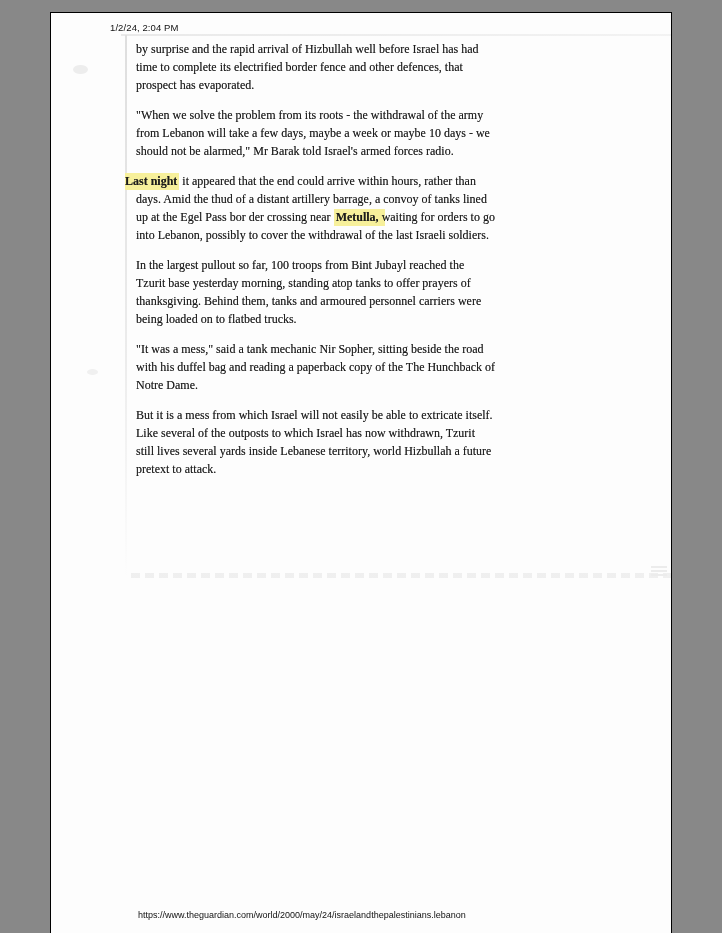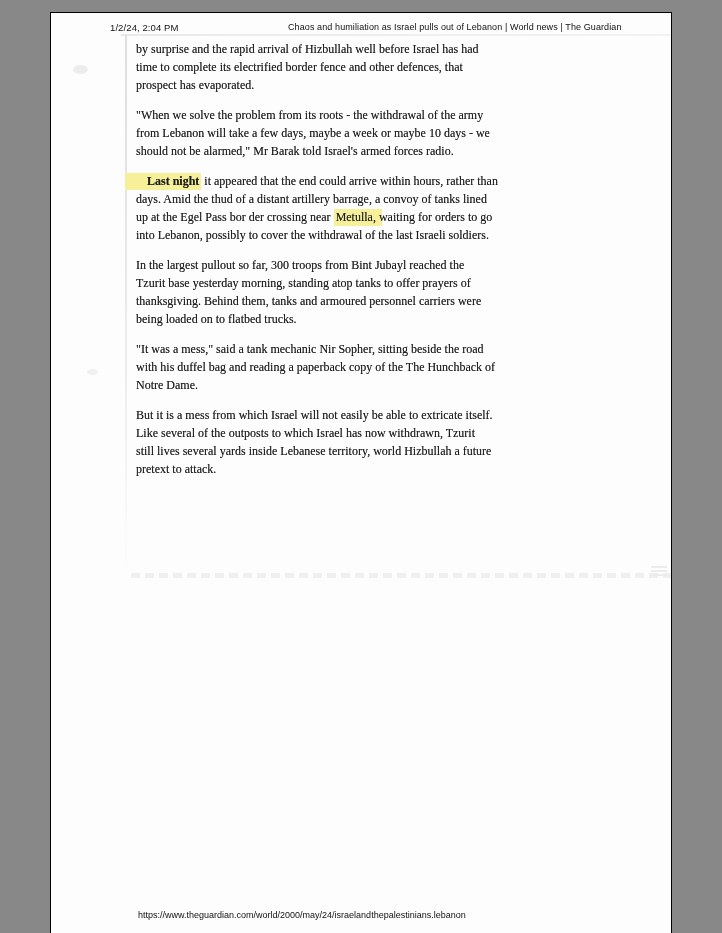--- a/index.html
+++ b/index.html
@@ -47,22 +47,22 @@
   .article p{
     margin:0 0 12px 0;
     white-space:pre-line;
   }
   mark{
     background:var(--hl);
     color:inherit;
     padding:1px 2px 2px 2px;
   }
   mark.hl-bold{font-weight:bold;}
-  mark.hl-lead{padding-left:22px;margin-left:-11px;}
-  mark.hl-trail{padding-right:6px;margin-right:-6px;}
+  mark.hl-lead{padding-left:0;margin-left:-11px;}
+  mark.hl-trail{padding-right:6px;margin-right:-6px;font-weight:bold;}
   
   .scan{position:absolute;pointer-events:none;}
   .edge-left{left:74px;top:22px;width:2px;height:543px;
     background:linear-gradient(to bottom,#dedede,#ececec 60%,rgba(240,240,240,0));}
   .edge-top{left:70px;top:21px;width:572px;height:2px;
     background:linear-gradient(to right,#e9e9e9,#f3f3f3);}
   .edge-right{left:642px;top:30px;width:2px;height:542px;
     background:linear-gradient(to bottom,#ededed,#e4e4e4 20%,rgba(240,240,240,0));}
   .dash-right{left:634px;top:138px;width:14px;height:6px;
     background:#1c1c1c;border-radius:2px;transform:rotate(-2deg);}
@@ -73,21 +73,20 @@
   .smudge2{left:36px;top:356px;width:11px;height:6px;background:#f0f0f0;border-radius:50%;}
   .smudge3{left:600px;top:553px;width:16px;height:10px;
     background:repeating-linear-gradient(to bottom,#ececec 0 2px,rgba(255,255,255,0) 2px 4px);}
 </style>
 </head>
 <body>
 
 <div class="page">
 
   <div class="hdr-date">1/2/24, 2:04 PM</div>
-  <div class="hdr-title">Chaos and humiliation as Israel pulls out of Lebanon | World news | The Guardian</div>
 
   <div class="scan edge-top"></div>
   <div class="scan edge-left"></div>
   <div class="scan edge-right"></div>
   <div class="scan dash-right"></div>
   <div class="scan band-bottom"></div>
   <div class="scan smudge1"></div>
   <div class="scan smudge2"></div>
   <div class="scan smudge3"></div>
 
@@ -95,21 +94,21 @@
       <p>by surprise and the rapid arrival of Hizbullah well before Israel has had
 time to complete its electrified border fence and other defences, that
 prospect has evaporated.</p>
       <p>"When we solve the problem from its roots - the withdrawal of the army
 from Lebanon will take a few days, maybe a week or maybe 10 days - we
 should not be alarmed," Mr Barak told Israel's armed forces radio.</p>
       <p><mark class="hl-bold hl-lead">Last night</mark> it appeared that the end could arrive within hours, rather than
 days. Amid the thud of a distant artillery barrage, a convoy of tanks lined
 up at the Egel Pass bor der crossing near <mark class="hl-trail">Metulla,</mark> waiting for orders to go
 into Lebanon, possibly to cover the withdrawal of the last Israeli soldiers.</p>
-      <p>In the largest pullout so far, 300 troops from Bint Jubayl reached the
+      <p>In the largest pullout so far, 100 troops from Bint Jubayl reached the
 Tzurit base yesterday morning, standing atop tanks to offer prayers of
 thanksgiving. Behind them, tanks and armoured personnel carriers were
 being loaded on to flatbed trucks.</p>
       <p>"It was a mess," said a tank mechanic Nir Sopher, sitting beside the road
 with his duffel bag and reading a paperback copy of the The Hunchback of
 Notre Dame.</p>
       <p>But it is a mess from which Israel will not easily be able to extricate itself.
 Like several of the outposts to which Israel has now withdrawn, Tzurit
 still lives several yards inside Lebanese territory, world Hizbullah a future
 pretext to attack.</p>

